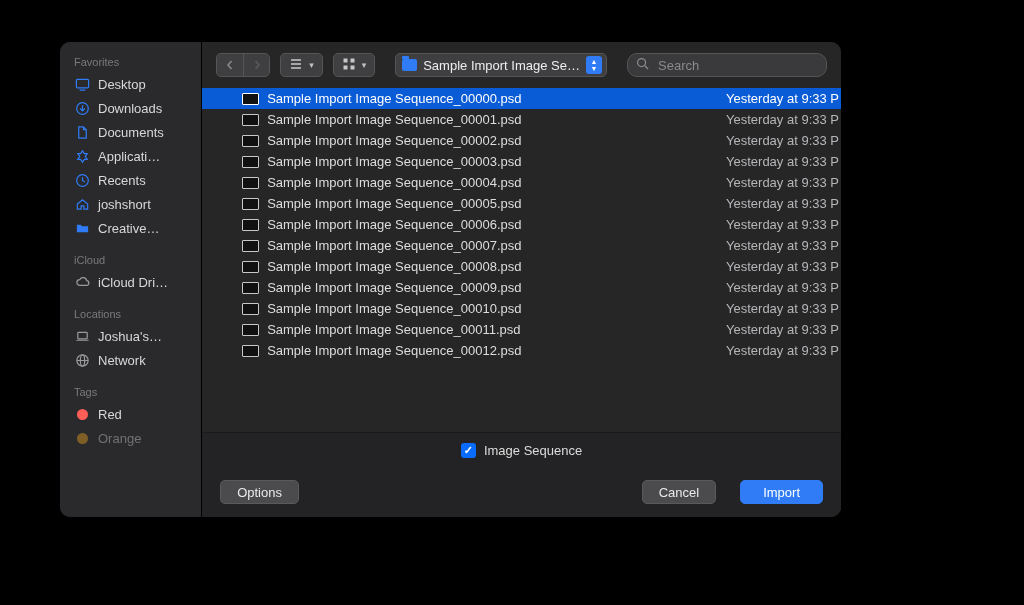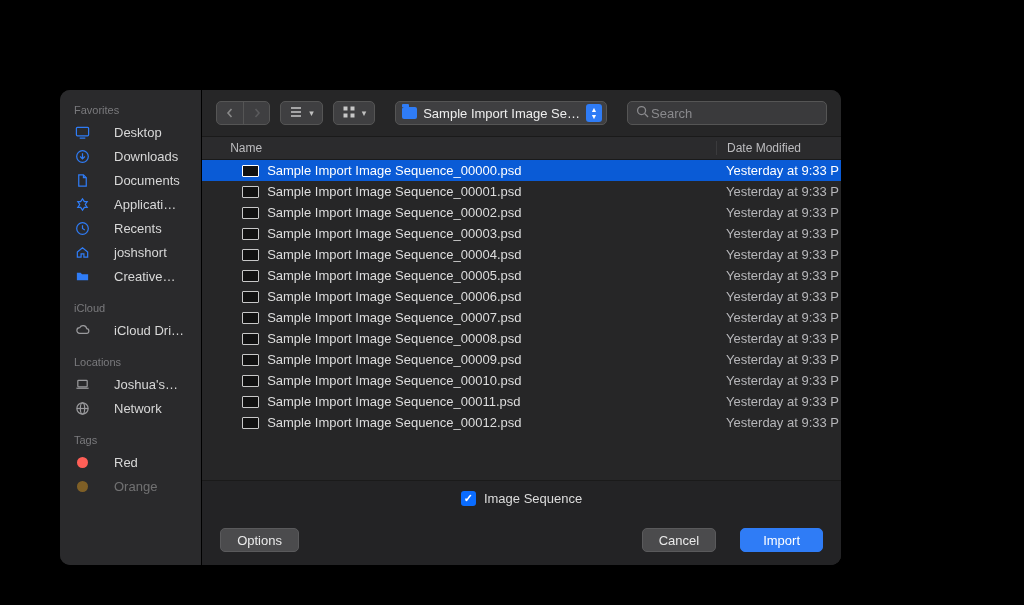--- a/index.html
+++ b/index.html
@@ -17,39 +17,38 @@
     position: absolute;
     left: 60px;
     top: 42px;
     width: 781px;
     height: 475px;
     background: #262627;
     border-radius: 10px;
     display: flex;
     overflow: hidden;
     box-shadow: 0 20px 60px rgba(0,0,0,0.6);
-    margin-top: 48px;
   }
   
   .sidebar {
     width: 165px;
     background: #2a2a2c;
     border-right: 1px solid #000;
     padding: 8px 0 0 0;
     overflow: hidden;
   }
   .sb-section-title {
     color: #7a7a7d;
     font-size: 11px;
     padding: 6px 14px 4px 14px;
   }
   .sb-item {
     display: flex;
     align-items: center;
-    gap: 24px;
+    gap: 8px;
     padding: 4px 14px;
     color: #d8d8d8;
     white-space: nowrap;
     overflow: hidden;
     text-overflow: ellipsis;
   }
   .sb-item .ico {
     width: 16px;
     height: 16px;
     flex: 0 0 16px;
@@ -121,22 +120,22 @@
   .path-popup .arrows {
     background: #2f7cf6; border-radius: 3px; width: 16px; height: 18px;
     display: flex; flex-direction: column; align-items: center; justify-content: center;
     color: #fff; font-size: 7px; line-height: 7px;
   }
   .spacer { flex: 1; }
   .search {
     height: 24px; width: 200px;
     background: #3a3a3c;
     border: 1px solid #555;
-    border-radius: 5px;
-    display: flex; align-items: center; gap: 2px; padding: 0 8px;
+    border-radius: 10px;
+    display: flex; align-items: center; gap: 9px; padding: 0 8px;
     color: #8a8a8d;
   }
   .search input {
     background: transparent; border: none; outline: none; color: #ddd;
     flex: 1; font-size: 13px;
   }
   .search input::placeholder { color: #8a8a8d; }
   
   .list-header {
     height: 24px;
@@ -384,24 +383,20 @@
         <span>
           <svg width="13" height="13" viewBox="0 0 14 14" fill="none" stroke="currentColor" stroke-width="1.4">
               <circle cx="6" cy="6" r="4.3"></circle>
               <line x1="9.5" y1="9.5" x2="13" y2="13"></line>
             </svg>
         </span>
         <input placeholder="Search" style="">
       </div>
     </div>
 
-    <div class="list-header">
-      <div class="col-name">Name</div>
-      <div class="col-date">Date Modified</div>
-    </div>
 
     <div class="file-list" id="file-list">
         <div class="file-row selected">
           <span class="row-icon"></span>
           <span class="fname">Sample Import Image Sequence_00000.psd</span>
           <span class="fdate">Yesterday at 9:33 P</span>
         </div>
         <div class="file-row">
           <span class="row-icon"></span>
           <span class="fname">Sample Import Image Sequence_00001.psd</span>

